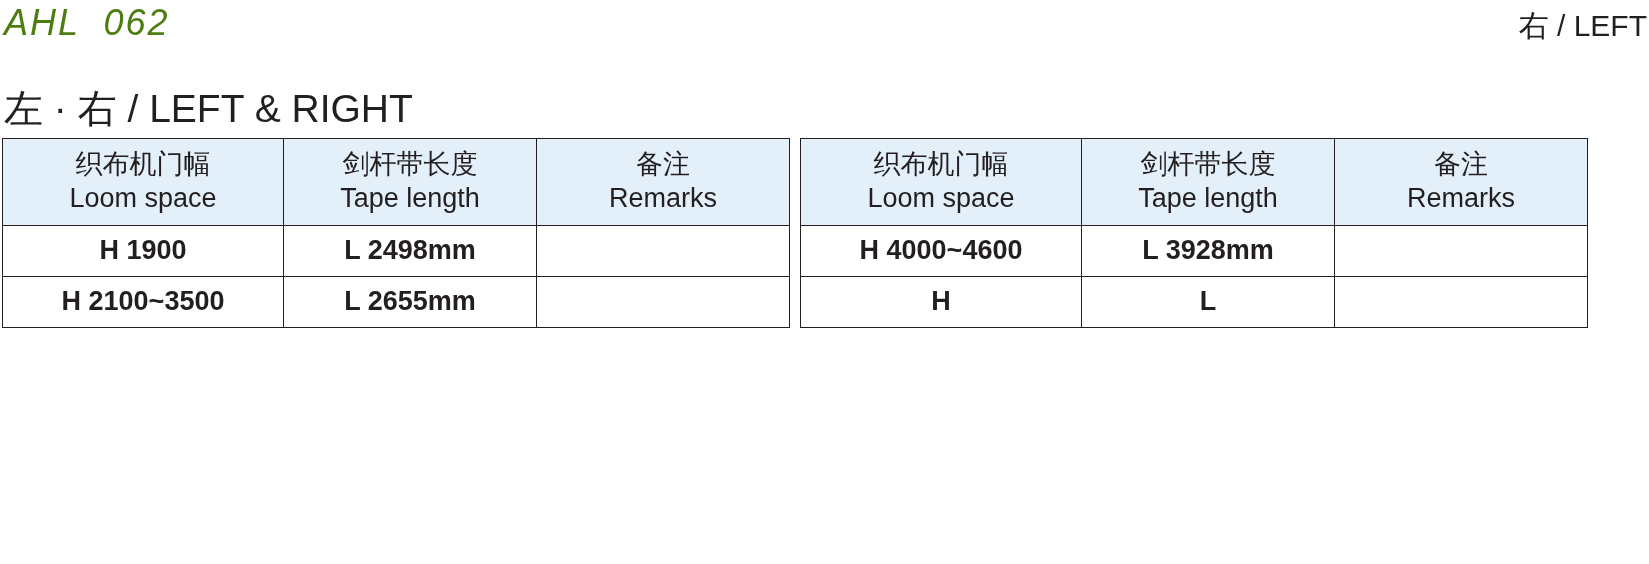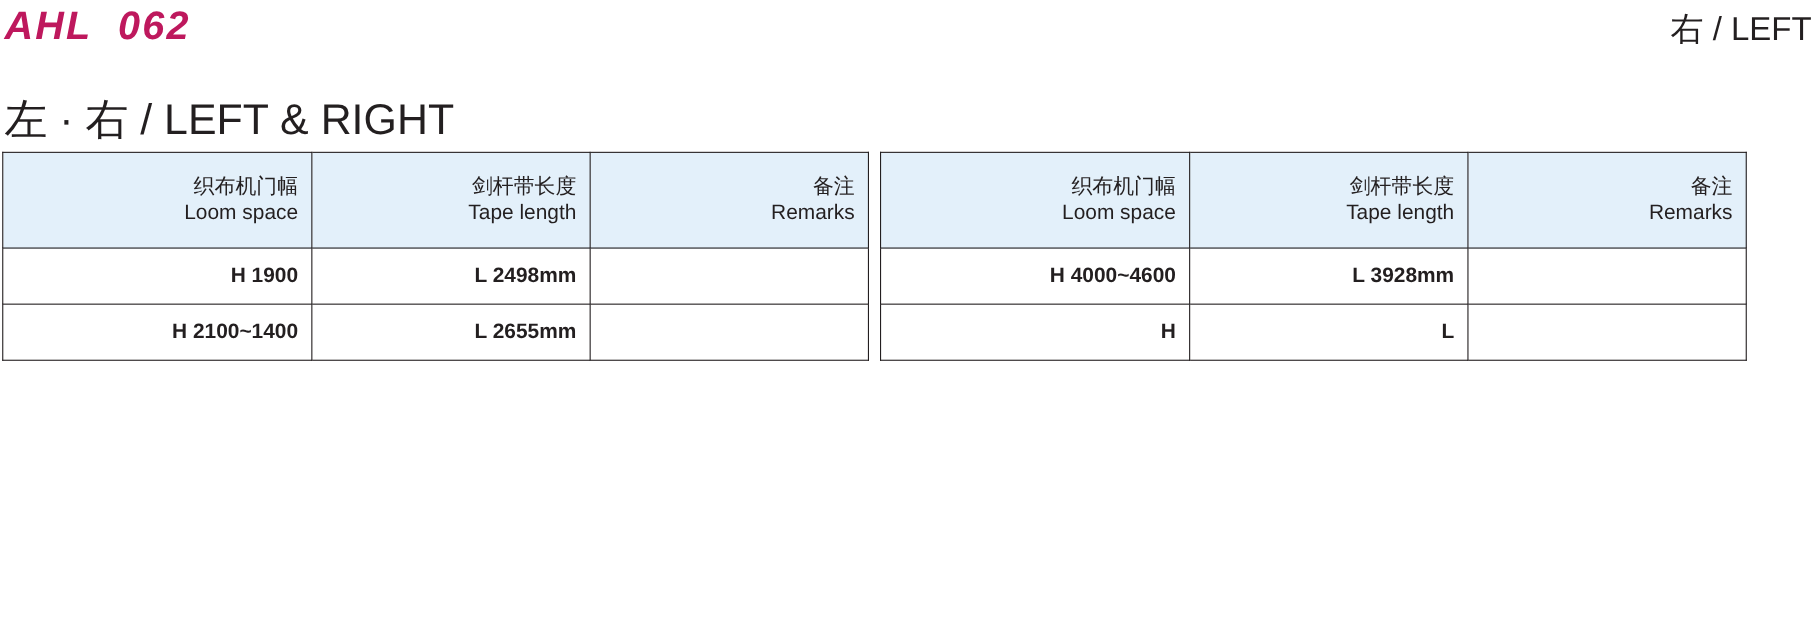--- a/index.html
+++ b/index.html
@@ -22,23 +22,23 @@
     left: 0;
     top: 0;
     width: 1649px;
     height: 56px;
   }
   .code {
     position: absolute;
     left: 4px;
     top: 2px;
     font-size: 36px;
-    font-weight: bold;
+    font-weight: normal;
     font-style: italic;
-    color: #be185d;
+    color: #4d7c0f;
     letter-spacing: 2px;
     white-space: pre;
   }
   .model {
     position: absolute;
     left: 205px;
     top: 5px;
     font-size: 31px;
     color: #231f20;
     letter-spacing: 0.5px;
@@ -68,24 +68,24 @@
     border-collapse: collapse;
     table-layout: fixed;
     background: #ffffff;
   }
   .table.left  { left: 2px;   top: 138px; }
   .table.right { left: 800px; top: 138px; }
 
   .table th, .table td {
     border: 1px solid #231f20;
     padding: 0 12px;
-    text-align: right;
+    text-align: center;
     vertical-align: middle;
     font-weight: normal;
-    font-size: 19px;
+    font-size: 27px;
     color: #231f20;
     line-height: 1.25;
   }
   .table thead th {
     background: #e3f0fa;
     height: 82px;
     padding-top: 2px;
     padding-bottom: 2px;
   }
   .table tbody td {
@@ -127,21 +127,21 @@
       </th>
     </tr>
   </thead>
   <tbody>
     <tr>
       <td>H 1900</td>
       <td>L 2498mm</td>
       <td></td>
     </tr>
     <tr>
-      <td>H 2100~1400</td>
+      <td>H 2100~3500</td>
       <td>L 2655mm</td>
       <td></td>
     </tr>
   </tbody>
 </table>
 
 <table class="table right">
   <thead>
     <tr>
       <th class="col-a">

